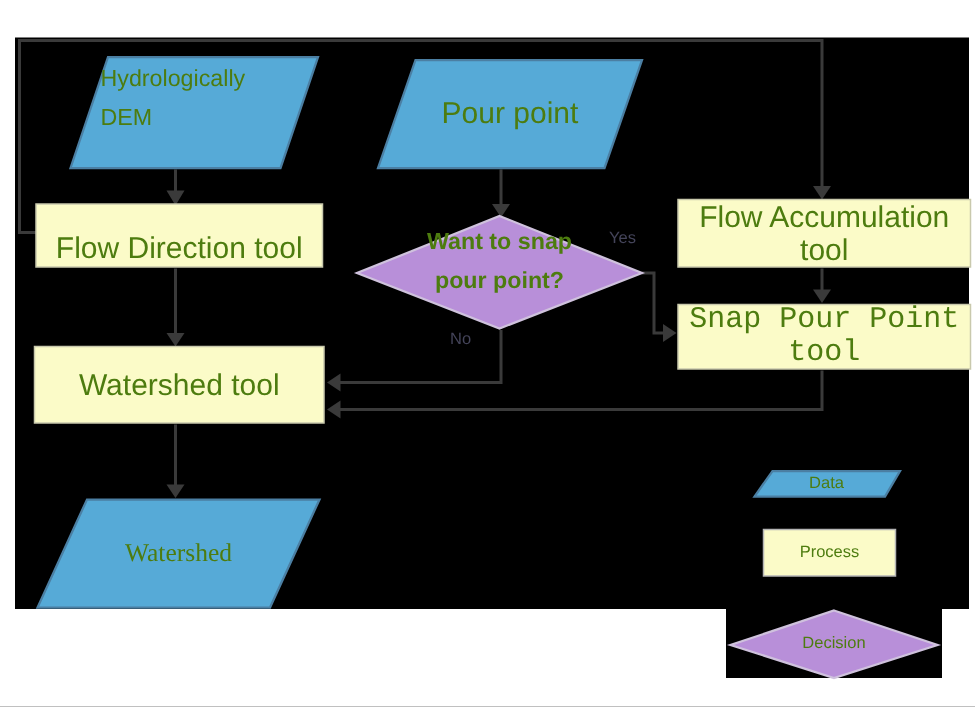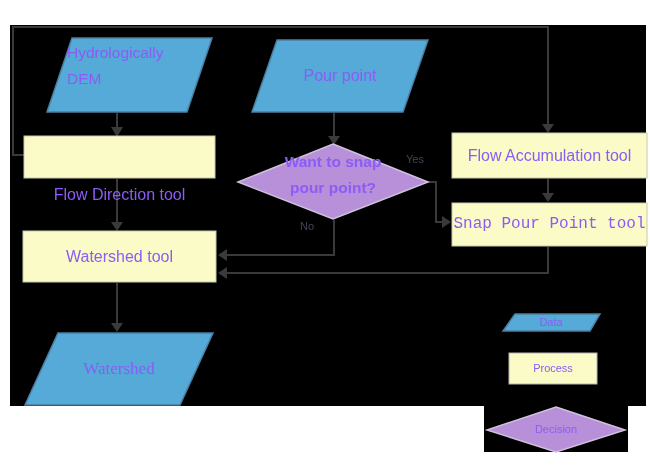--- a/index.html
+++ b/index.html
@@ -1,22 +1,22 @@
 <!DOCTYPE html>
 <html><head>
 <meta charset="utf-8">
 <style>
   html,body{margin:0;padding:0;background:#ffffff;}
   body{width:650px;height:471px;position:relative;overflow:hidden;
        font-family:"Liberation Sans", sans-serif;}
   #canvas{position:absolute;left:0;top:0;width:650px;height:471px;}
   svg{position:absolute;left:0;top:0;}
-  .lbl{position:absolute;color:#8b5cf6;line-height:1.1;}
+  .lbl{position:absolute;color:#4d7c0f;line-height:1.1;}
   .center{display:flex;align-items:center;justify-content:center;text-align:center;}
-  .shape-lbl{font-size:16px;}
+  .shape-lbl{font-size:20px;}
   .dem-lbl{font-size:15.5px;line-height:26px;text-align:left;}
   .diamond-lbl{font-size:15.5px;line-height:26px;text-align:center;font-weight:bold;}
   .edge-lbl{font-size:11px;color:#44445a;}
   .legend-lbl{font-size:11px;}
   .ws-lbl{font-size:17px;}
 </style>
 </head>
 <body>
 
 <div id="canvas">
@@ -63,21 +63,21 @@
     <polygon points="556,407 625,430 556,452 487,430" fill="#b88fd9" stroke="#cfc2dd" stroke-width="1.5"></polygon>
   </svg>
 
   <div class="lbl dem-lbl" style="left:67px;top:40px;width:140px;">
     <div>Hydrologically</div>
     <div>DEM</div>
   </div>
 
   <div class="lbl center shape-lbl" style="left:265px;top:66px;width:150px;height:20px;">Pour point</div>
 
-  <div class="lbl center shape-lbl" style="left:24px;top:136px;width:191px;height:60px;margin-top:29px;">Flow Direction tool</div>
+  <div class="lbl center shape-lbl" style="left:24px;top:136px;width:191px;height:60px;">Flow Direction tool</div>
 
   <div class="lbl center shape-lbl" style="left:452px;top:133px;width:195px;height:45px;">Flow Accumulation tool</div>
 
   <div class="lbl center shape-lbl" style="left:452px;top:203px;width:195px;height:43px;font-family:Liberation Mono, monospace;">Snap Pour Point tool</div>
 
   <div class="lbl center shape-lbl" style="left:23px;top:231px;width:193px;height:51px;">Watershed tool</div>
 
   <div class="lbl diamond-lbl" style="left:258px;top:149px;width:150px;">
     <div>Want to snap</div>
     <div>pour point?</div>

